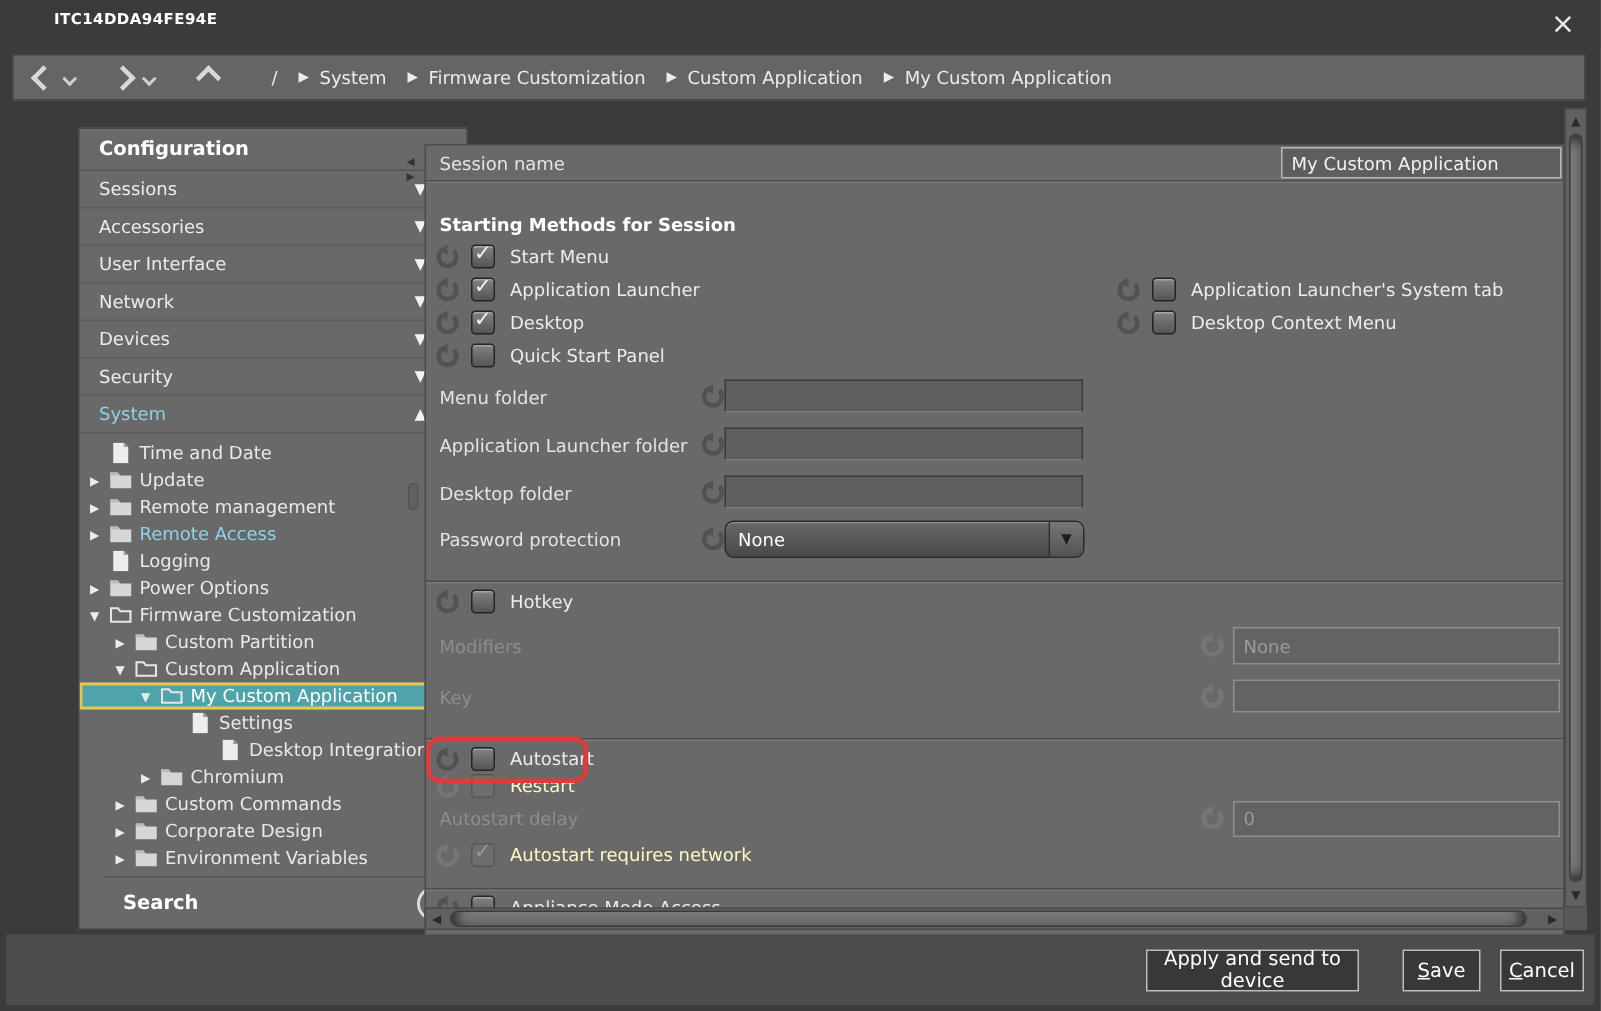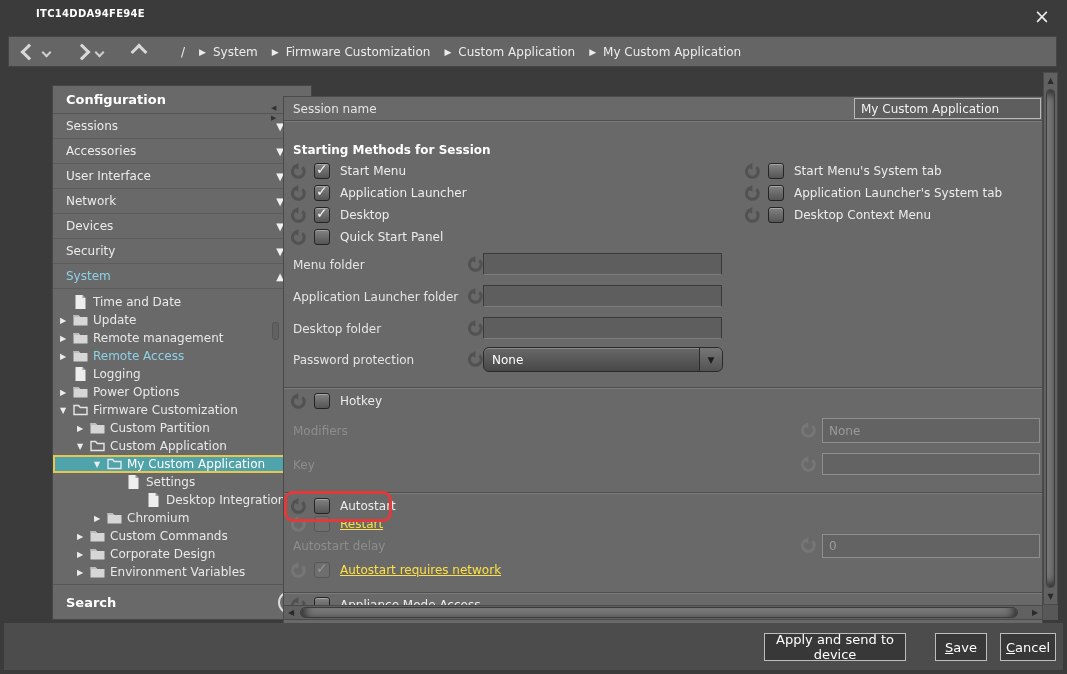--- a/index.html
+++ b/index.html
@@ -43,21 +43,21 @@
   .tri{width:13px;font-size:8px;color:#ececec;flex:none;}
   .ticon{width:15px;height:14px;margin-right:5px;flex:none;}
   .tlbl{color:#e9e9e9;}
   .tlbl.blue{color:#8fd2e8;}
   .trow.sel .tlbl{color:#ffffff;}
   
   .sb-scroll{width:15px;background:#616161;border-left:1px solid #535353;display:flex;flex-direction:column;box-sizing:border-box;}
   .scr-btn{height:15px;display:flex;align-items:center;justify-content:center;font-size:8px;color:#2a2a2a;flex:none;}
   .scr-thumb-v{flex:1;margin:1px 2px;border-radius:7px;background:linear-gradient(90deg,#7e7e7e,#656565);
     border:1px solid #3c3c3c;box-shadow:inset 0 10px 8px -7px #2c2c2c, inset 0 -10px 8px -7px #2c2c2c;}
-  .sb-search{position:absolute;bottom:0;left:0;right:0;height:34px;border-top:1px solid #555;
+  .sb-search{position:absolute;bottom:0;left:16px;right:0;height:34px;border-top:1px solid #555;
     display:flex;align-items:center;justify-content:center;}
   .search-lbl{flex:1;padding-left:13px;font-size:13px;font-weight:bold;color:#ffffff;}
   .search-btn{width:23px;height:23px;border:2px solid #dcdcdc;border-radius:50%;margin-right:10px;
     display:flex;align-items:center;justify-content:center;font-size:10px;color:#dcdcdc;box-sizing:border-box;}
   
   .split-left{position:absolute;left:271px;top:104px;font-size:7px;color:#333;}
   .split-right{position:absolute;left:271px;top:114px;font-size:7px;color:#333;}
   .split-grip{position:absolute;left:272px;top:322px;width:5px;height:16px;border:1px solid #555;border-radius:3px;background:#616161;}
   
   .maingroup{position:absolute;left:283px;top:72px;width:775px;height:548px;}
@@ -69,21 +69,21 @@
   .sep{position:absolute;left:0;right:0;height:1px;background:#4e4e4e;box-shadow:0 1px 0 rgba(255,255,255,.13);}
   .reset{width:16px;height:16px;color:#525252;flex:none;}
   .reset.dis{color:#767676;}
   .chkrow{position:absolute;height:20px;display:flex;align-items:center;}
   .cb{width:14px;height:14px;margin-left:8px;border:1px solid #242424;border-radius:3px;position:relative;
     background:linear-gradient(180deg,#828282,#555555);box-shadow:inset 0 1px 0 rgba(255,255,255,.3);flex:none;}
   .cb.checked::after{content:"✓";position:absolute;top:-3px;left:1px;font-size:14px;font-weight:bold;color:#f5f5f5;}
   .cb.dis{border-color:#575757;background:#6e6e6e;box-shadow:none;}
   .cb.dis.checked::after{color:#989898;}
   .cblbl{margin-left:10px;color:#ececec;white-space:nowrap;}
-  .chkrow.dis .cblbl{color:#fde047;text-decoration:underline;}
+  .chkrow.dis .cblbl{color:#fef9c3;}
   .tin{position:absolute;background:#5e5e5e;border:1px solid #3a3a3a;border-bottom-color:#7c7c7c;
     box-sizing:border-box;color:#f2f2f2;font-size:12px;padding:0 6px;font-family:inherit;outline:none;}
   .tin.light{border:1px solid #b9b9b9;}
   .tin.dis{background:#636363;border:1px solid #8f8f8f;color:#9b9b9b;}
   .dd{position:absolute;border:1px solid #2a2a2a;border-radius:6px;background:linear-gradient(180deg,#686868,#484848);
     display:flex;align-items:center;box-sizing:border-box;box-shadow:inset 0 1px 0 rgba(255,255,255,.22);}
   .dd-text{flex:1;padding-left:8px;color:#ffffff;}
   .dd-btn{width:22px;align-self:stretch;border-left:1px solid #2a2a2a;display:flex;align-items:center;justify-content:center;
     font-size:9px;color:#1c1c1c;background:linear-gradient(180deg,#767676,#535353);border-radius:0 5px 5px 0;}
   .redbox{position:absolute;left:0;top:394px;width:108px;height:31px;border:3px solid #e03a3a;border-radius:9px;
@@ -350,27 +350,20 @@
       <span class="cblbl">Desktop</span>
     </div>
     <div class="chkrow" style="left:6px;top:130px">
       <svg class="reset">
           <use href="#ic-reset"></use>
         </svg>
       <span class="cb"></span>
       <span class="cblbl">Quick Start Panel</span>
     </div>
 
-    <div class="chkrow" style="left:460px;top:64px">
-      <svg class="reset">
-          <use href="#ic-reset"></use>
-        </svg>
-      <span class="cb"></span>
-      <span class="cblbl">Start Menu's System tab</span>
-    </div>
     <div class="chkrow" style="left:460px;top:86px">
       <svg class="reset">
           <use href="#ic-reset"></use>
         </svg>
       <span class="cb"></span>
       <span class="cblbl">Application Launcher's System tab</span>
     </div>
     <div class="chkrow" style="left:460px;top:108px">
       <svg class="reset">
           <use href="#ic-reset"></use>

